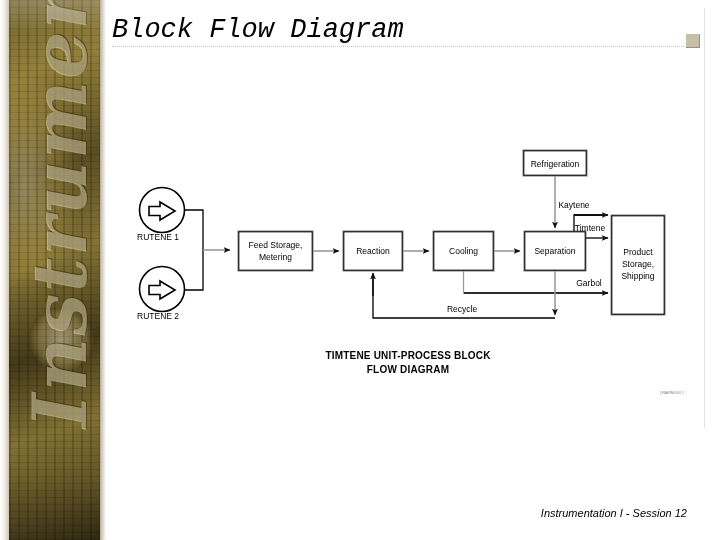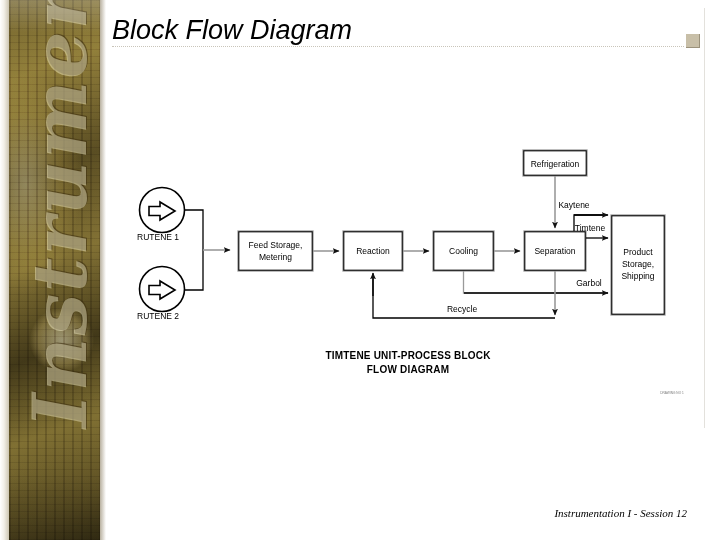--- a/index.html
+++ b/index.html
@@ -100,21 +100,21 @@
         rgba(0,0,0,0) 88%, rgba(0,0,0,0.22) 100%);
   }
 
   
   #title-block {
     position: absolute;
     left: 112px; top: 14px;
     width: 590px;
   }
   #title-text {
-    font-family: Liberation Sans, sans-serif;
+    font-family: Liberation Mono, monospace;
     font-style: italic;
     font-size: 27px;
     line-height: 33px;
     color: #000000;
     white-space: nowrap;
   }
   #title-rule {
     position: absolute;
     left: 112px; top: 46px;
     width: 572px; height: 0;
@@ -158,21 +158,21 @@
     font-family: "Liberation Sans", sans-serif;
     font-size: 3.2px;
     fill: #7a7a7a;
   }
 
   
   #footer-text {
     position: absolute;
     right: 33px;
     top: 507px;
-    font-family: Liberation Serif, serif;
+    font-family: Liberation Sans, sans-serif;
     font-style: italic;
     font-size: 11px;
     color: #000000;
     white-space: nowrap;
   }
 </style>
 </head>
 <body>
 
 <div id="slide">

